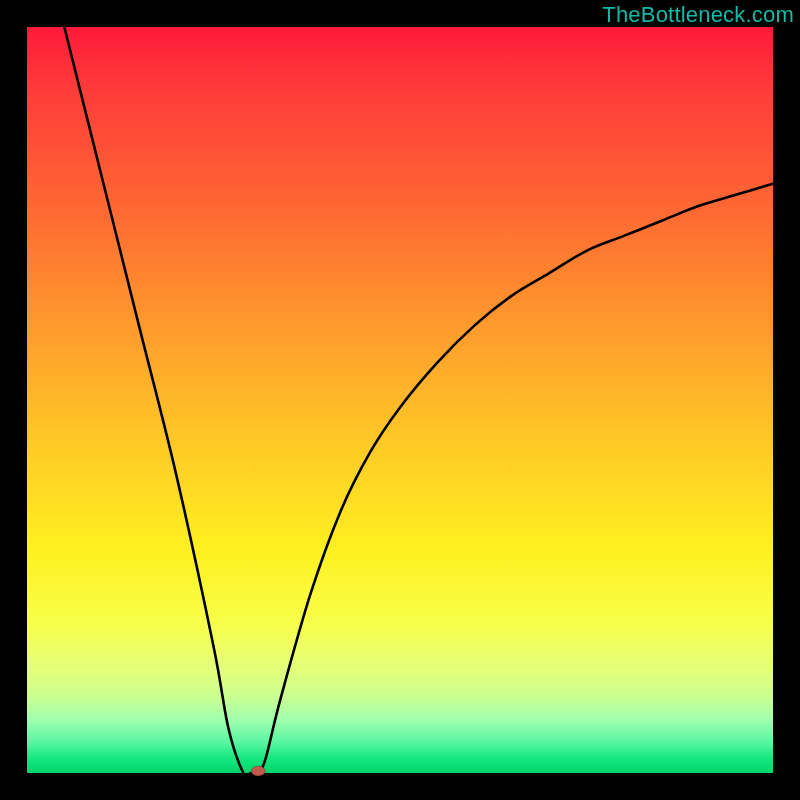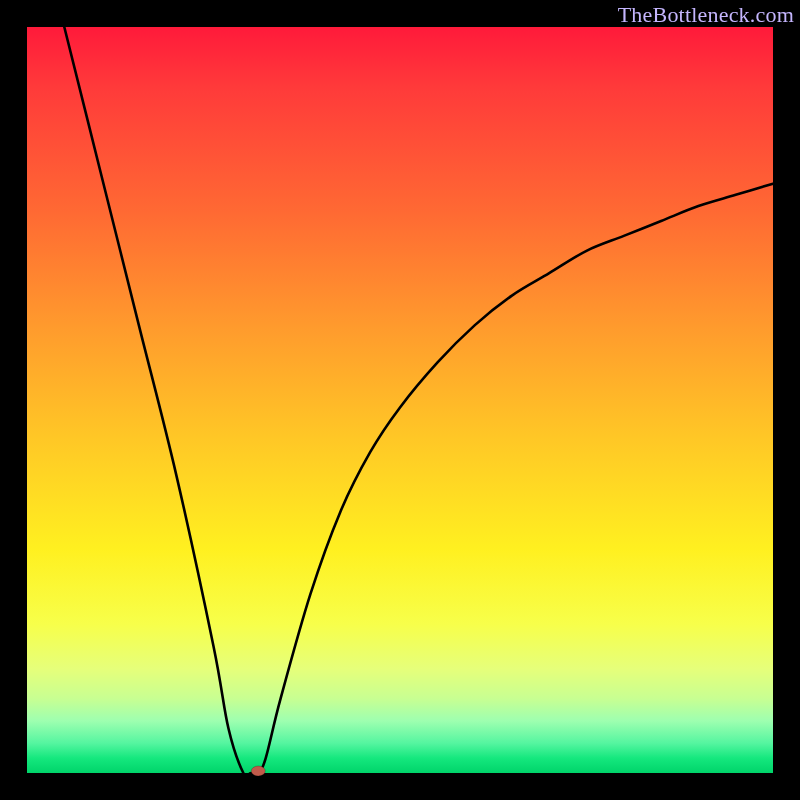--- a/index.html
+++ b/index.html
@@ -46,25 +46,24 @@
     left: 0;
     top: 0;
     width: 746px;
     height: 746px;
     overflow: visible;
   }
   .watermark {
     position: absolute;
     top: 2px;
     right: 6px;
-    color: #c4b5fd;
+    color: #14b8a6;
     font-size: 22px;
     letter-spacing: 0.2px;
     user-select: none;
-    font-family: Liberation Serif, serif;
   }
 </style>
 </head>
 <body>
 
 <div class="outer">
 
   <div class="watermark">TheBottleneck.com</div>
 
   <div class="plot-area">

